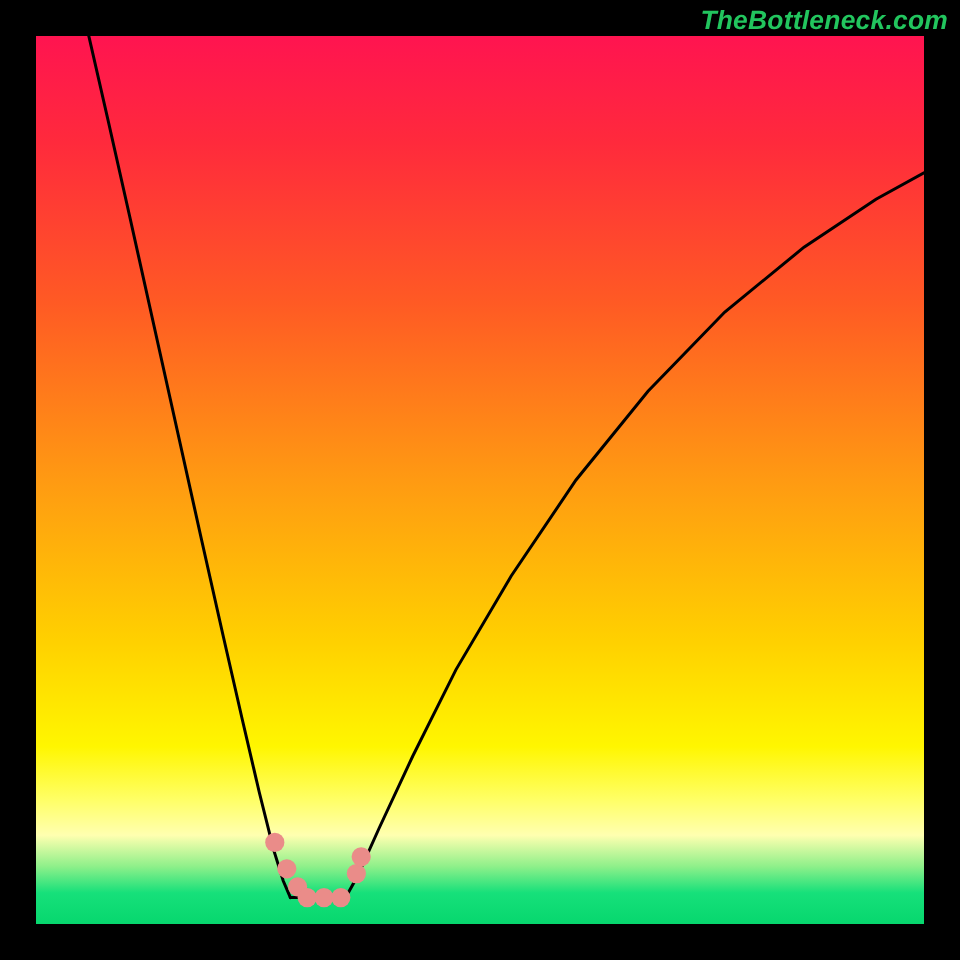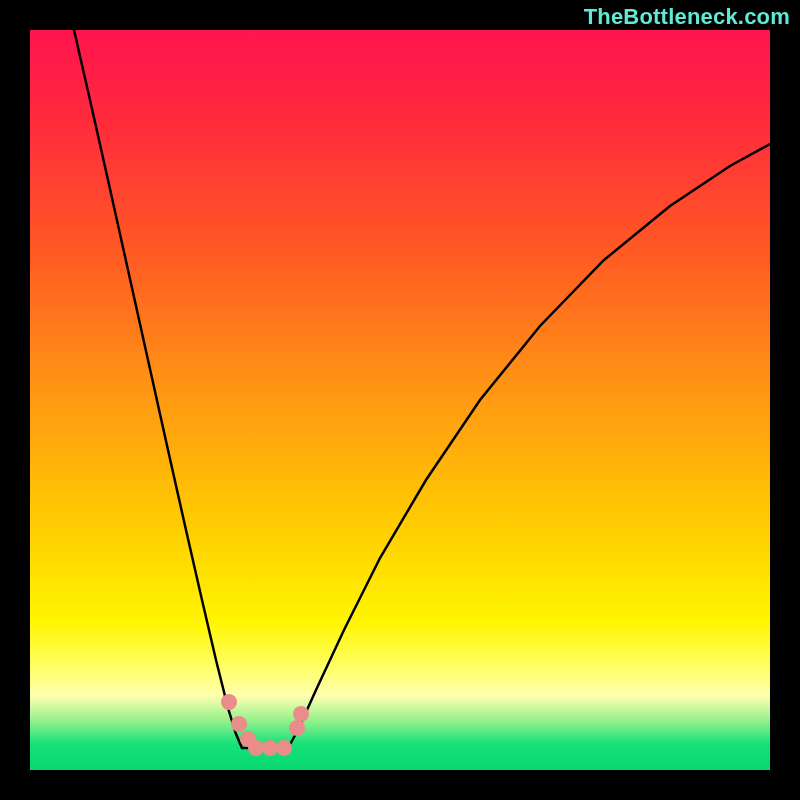--- a/index.html
+++ b/index.html
@@ -27,22 +27,23 @@
   .gradient {
     position: absolute;
     inset: 0;
   }
   .watermark {
     position: absolute;
     top: 4px;
     right: 10px;
     font-size: 22px;
     font-weight: 600;
-    color: #5eead4;
+    color: #22c55e;
     letter-spacing: 0.2px;
+    font-style: italic;
   }
   svg.curve {
     position: absolute;
     inset: 0;
     width: 100%;
     height: 100%;
   }
 </style>
 </head>
 <body>

